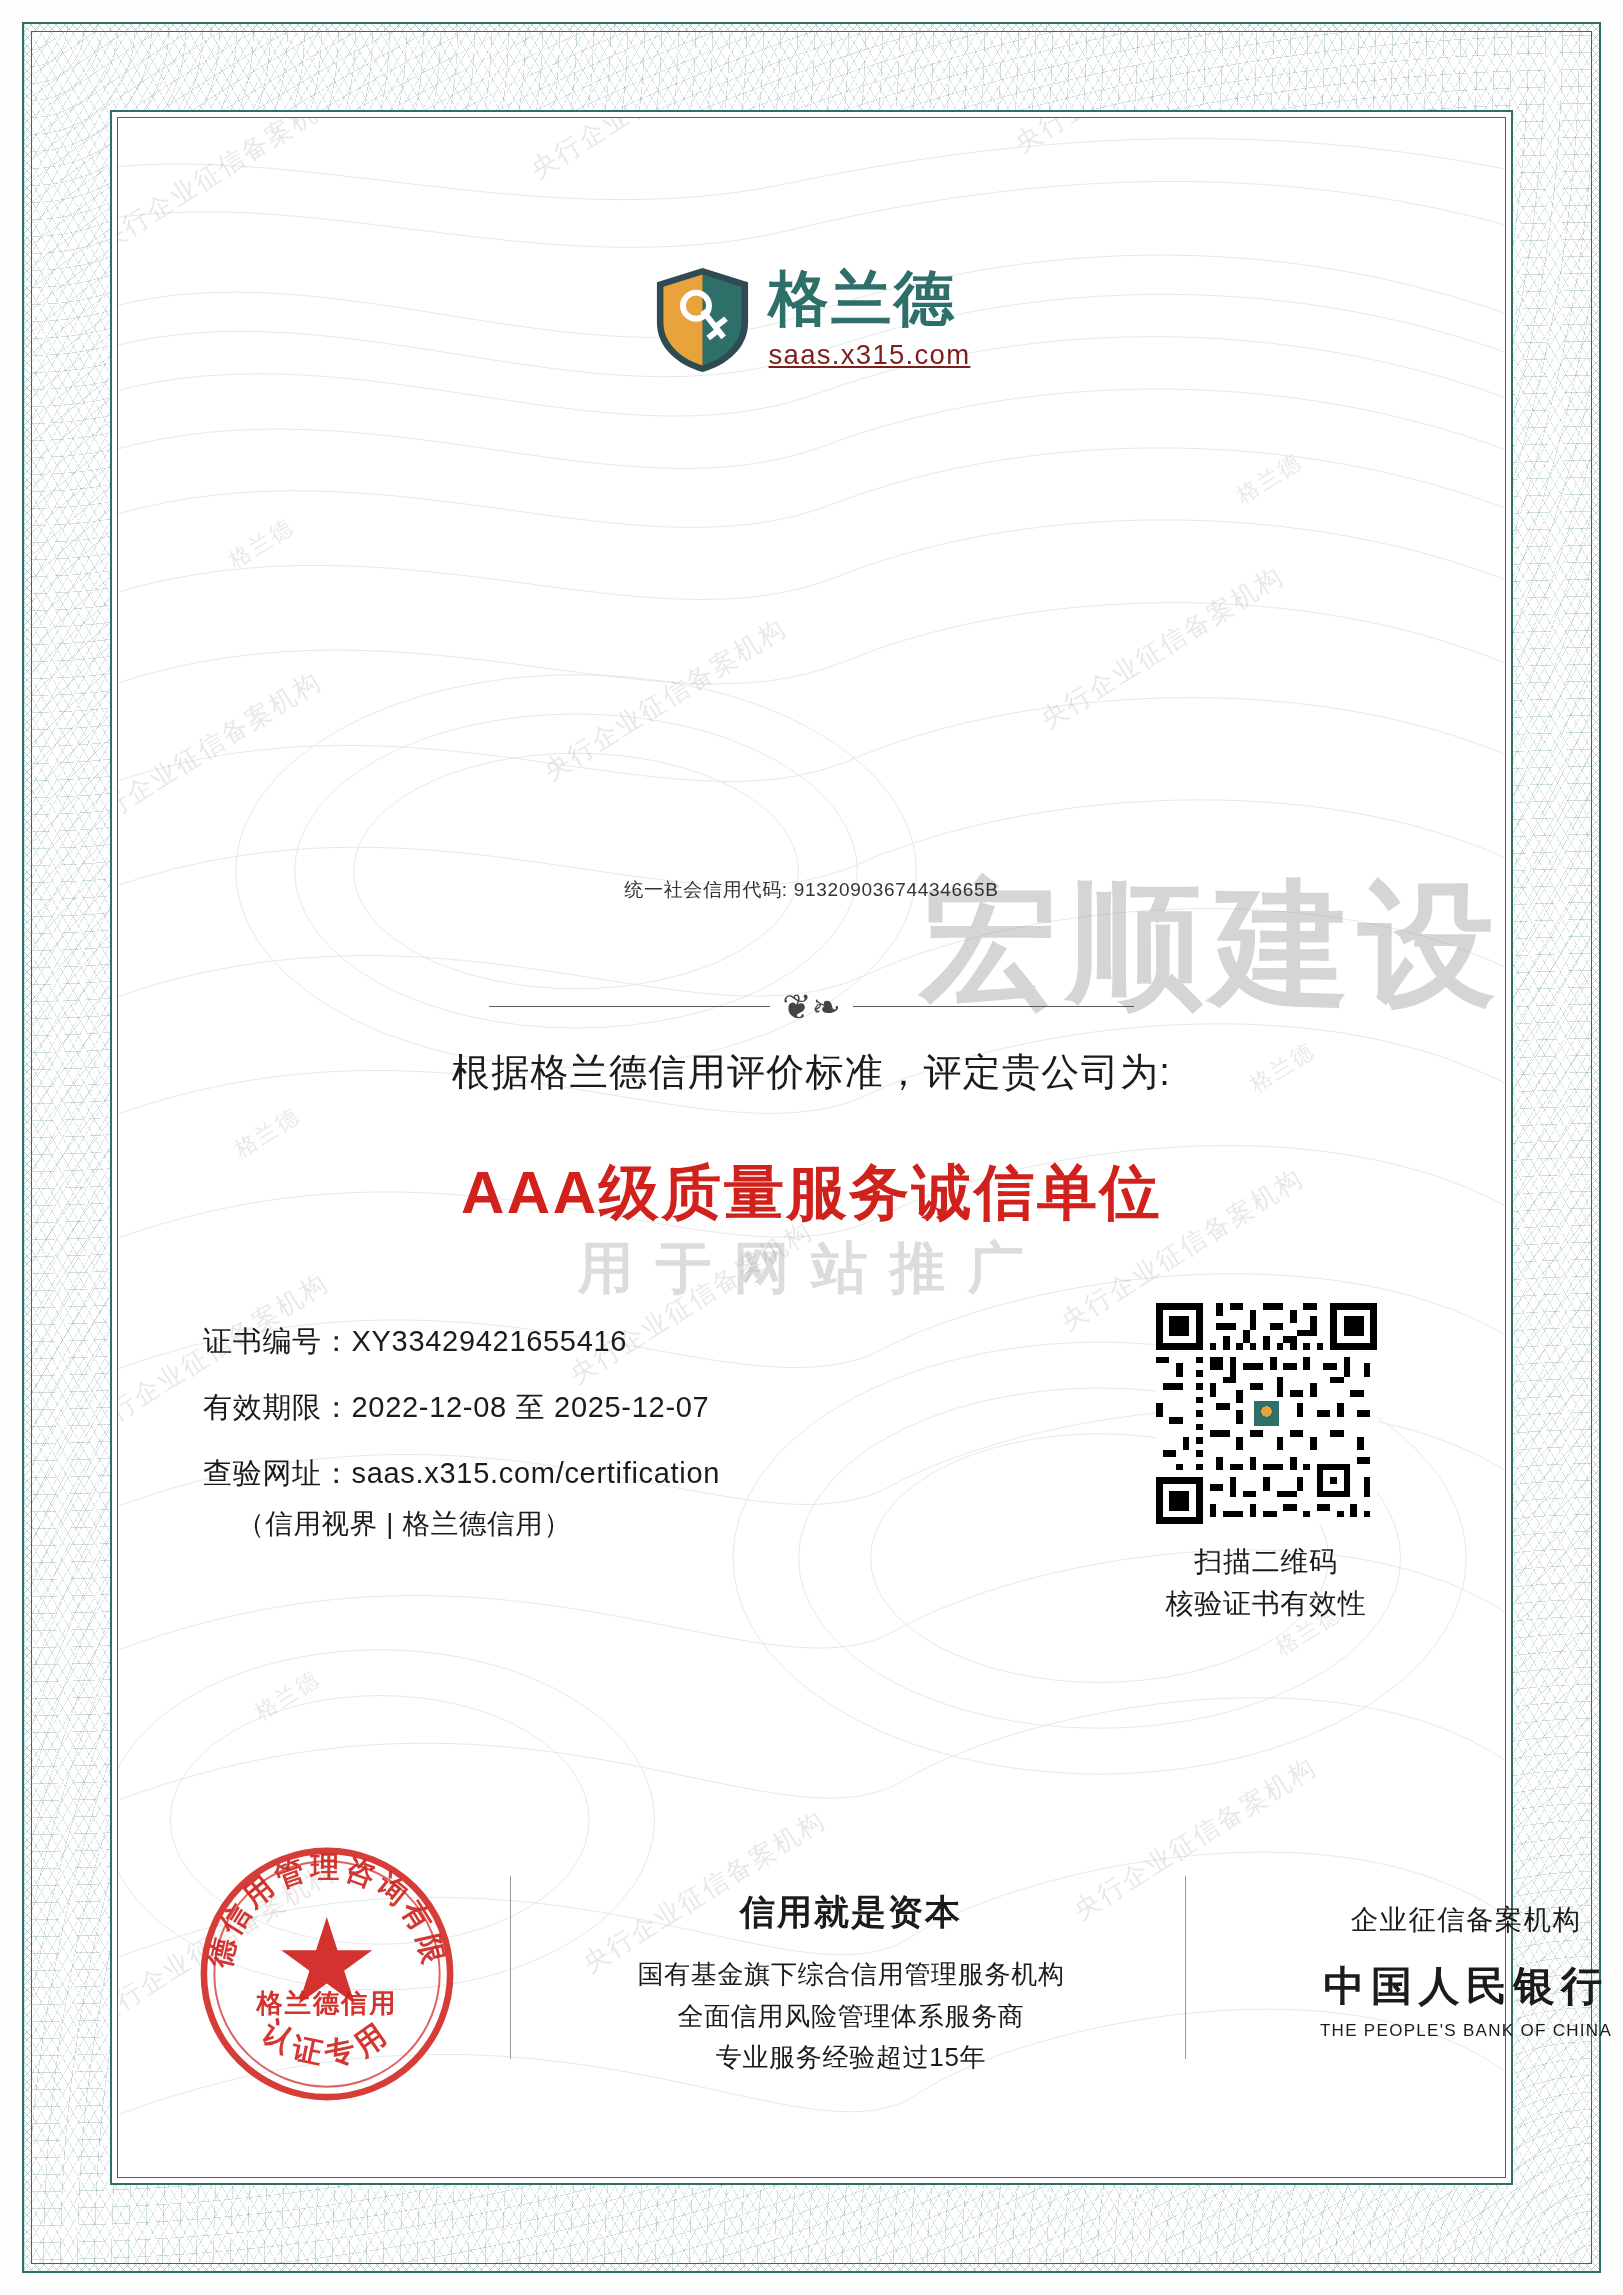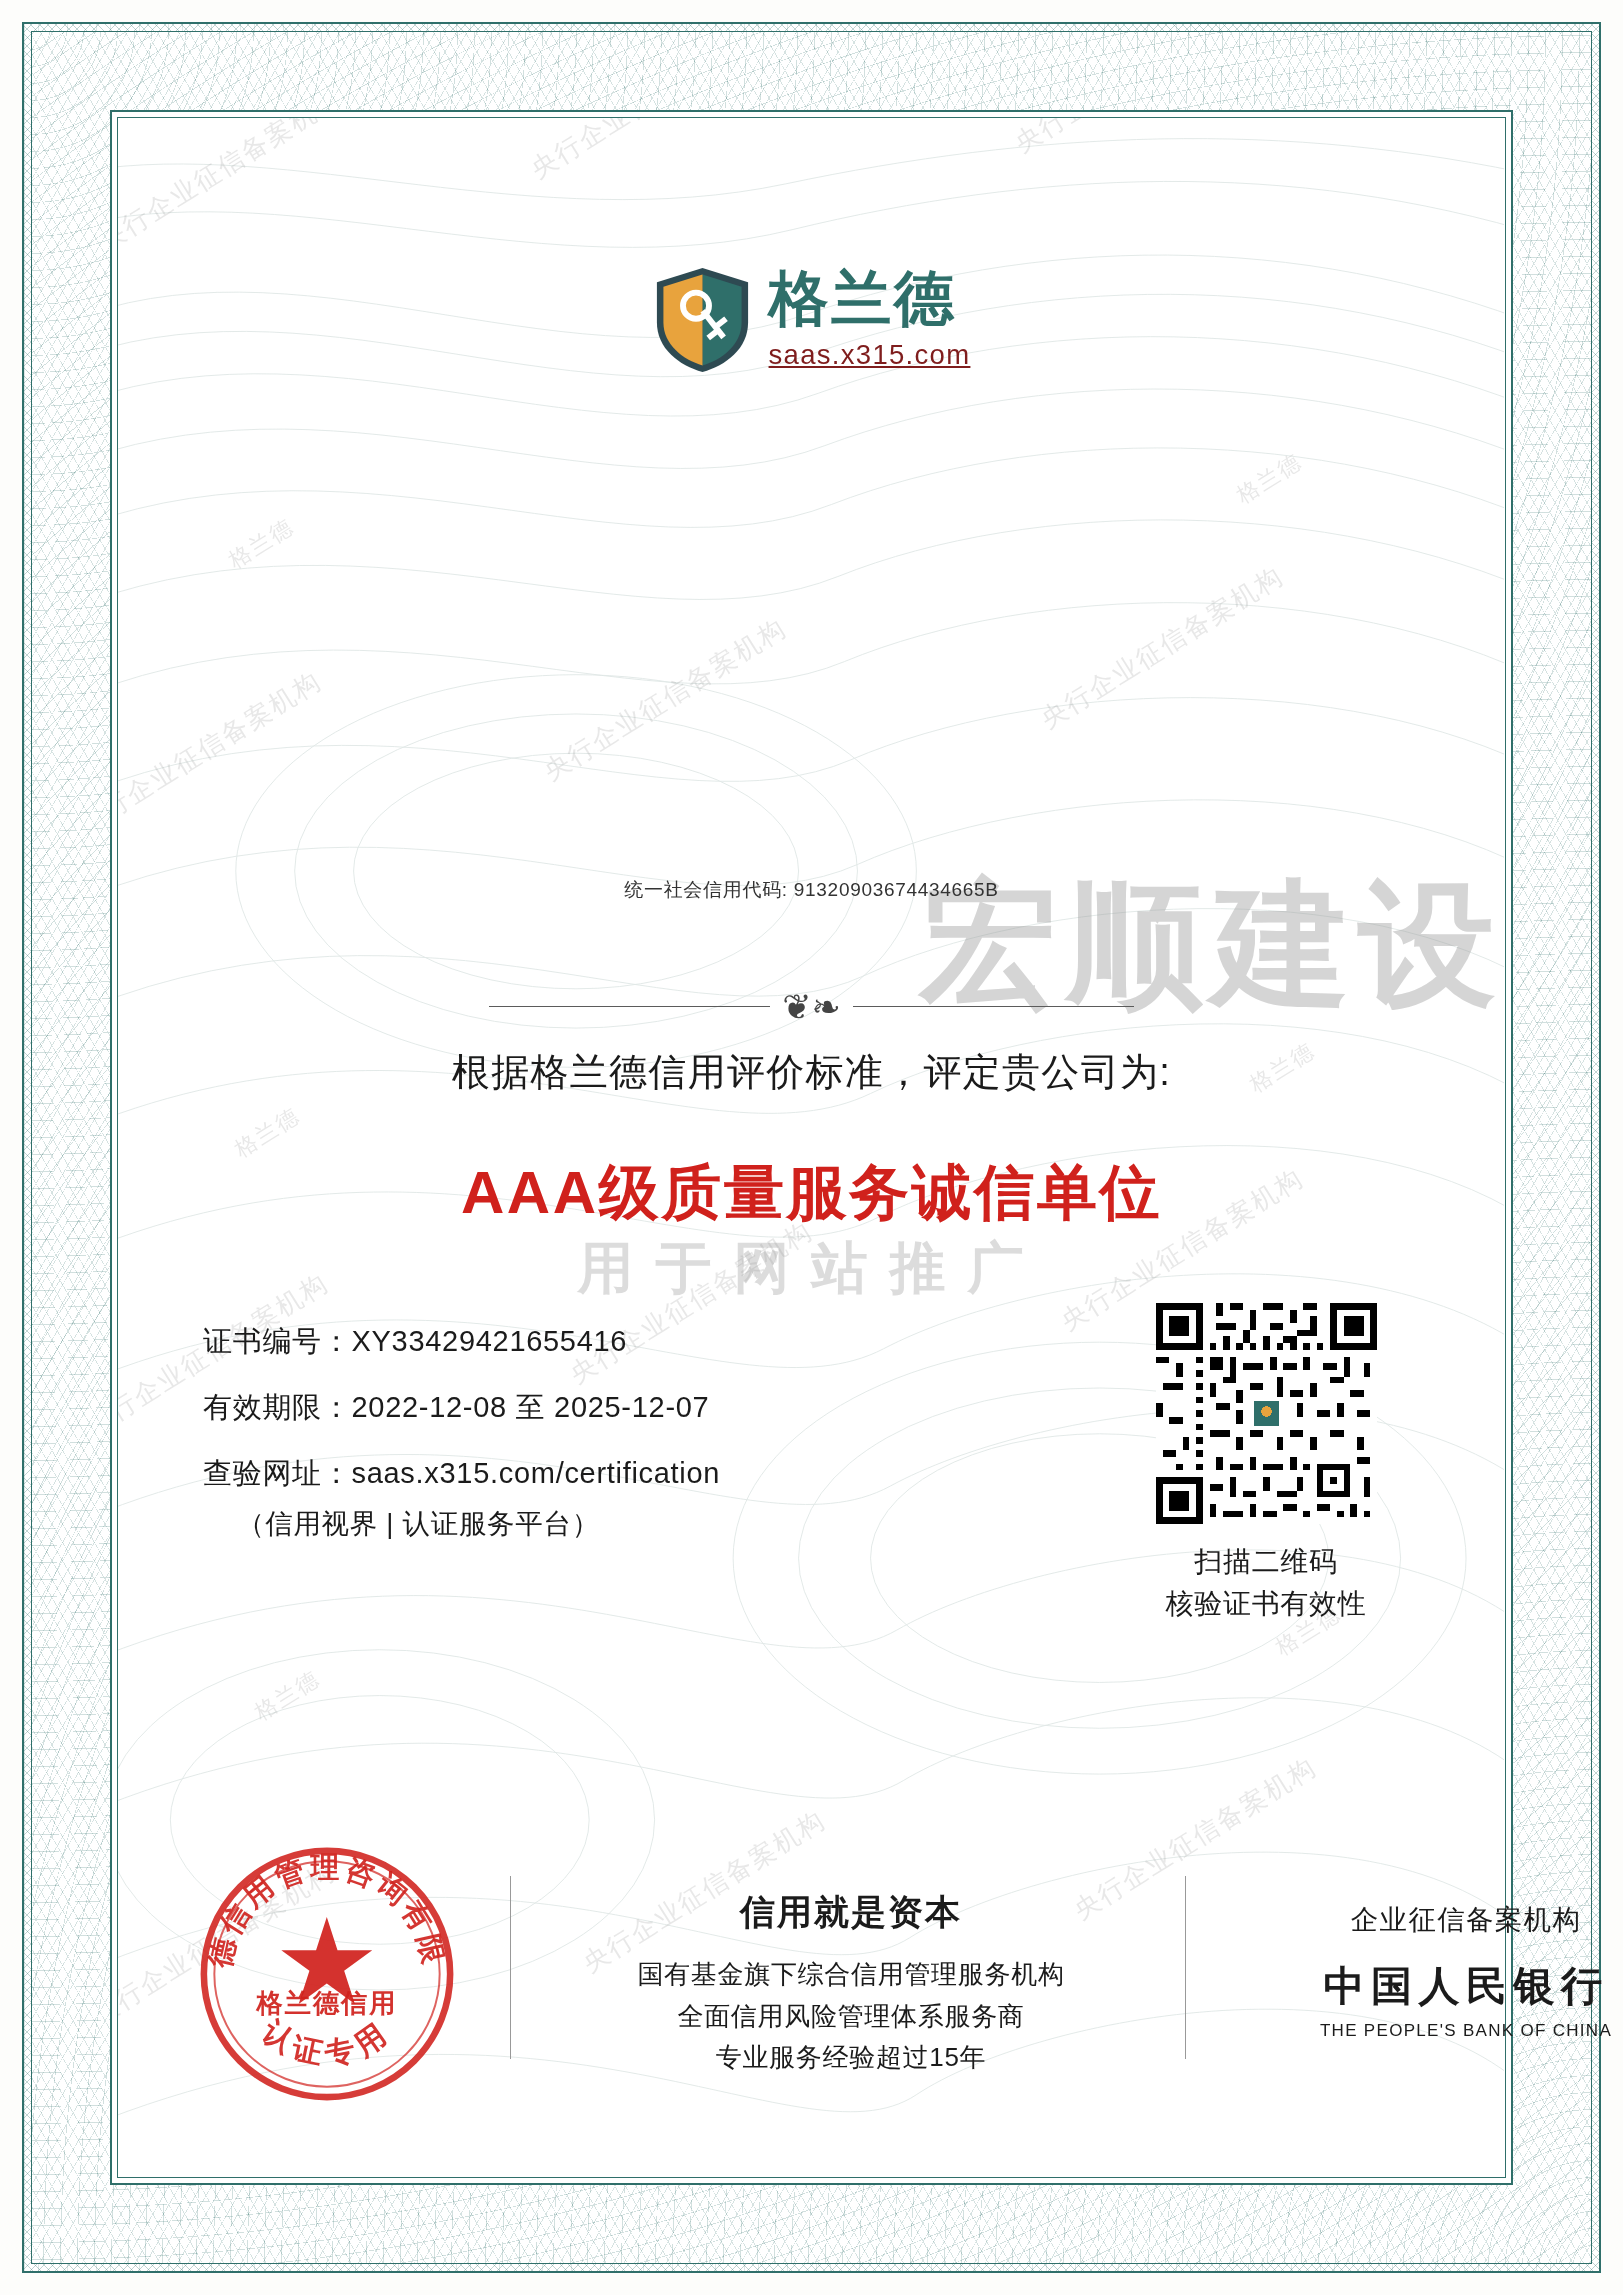--- a/index.html
+++ b/index.html
@@ -428,21 +428,21 @@
       <div class="line"></div>
     </div>
 
     <div class="statement">根据格兰德信用评价标准，评定贵公司为:</div>
     <div class="grade">AAA级质量服务诚信单位</div>
 
     <div class="details">
       <div class="detail-line">证书编号：XY33429421655416</div>
       <div class="detail-line">有效期限：2022-12-08 至 2025-12-07</div>
       <div class="detail-line" style="margin-bottom:11.8px;">查验网址：saas.x315.com/certification</div>
-      <div class="detail-sub">（信用视界 | 认证服务平台）</div>
+      <div class="detail-sub">（信用视界 | 格兰德信用）</div>
     </div>
 
     <div class="qr-block">
       <div class="qr-code">
         <svg width="221" height="221" viewBox="0 0 33 33" shape-rendering="crispEdges" xmlns="http://www.w3.org/2000/svg">
           <rect width="33" height="33" fill="#ffffff"></rect>
           <g fill="#000000">
 
             <rect x="0" y="0" width="7" height="1"></rect>
               <rect x="0" y="6" width="7" height="1"></rect>

